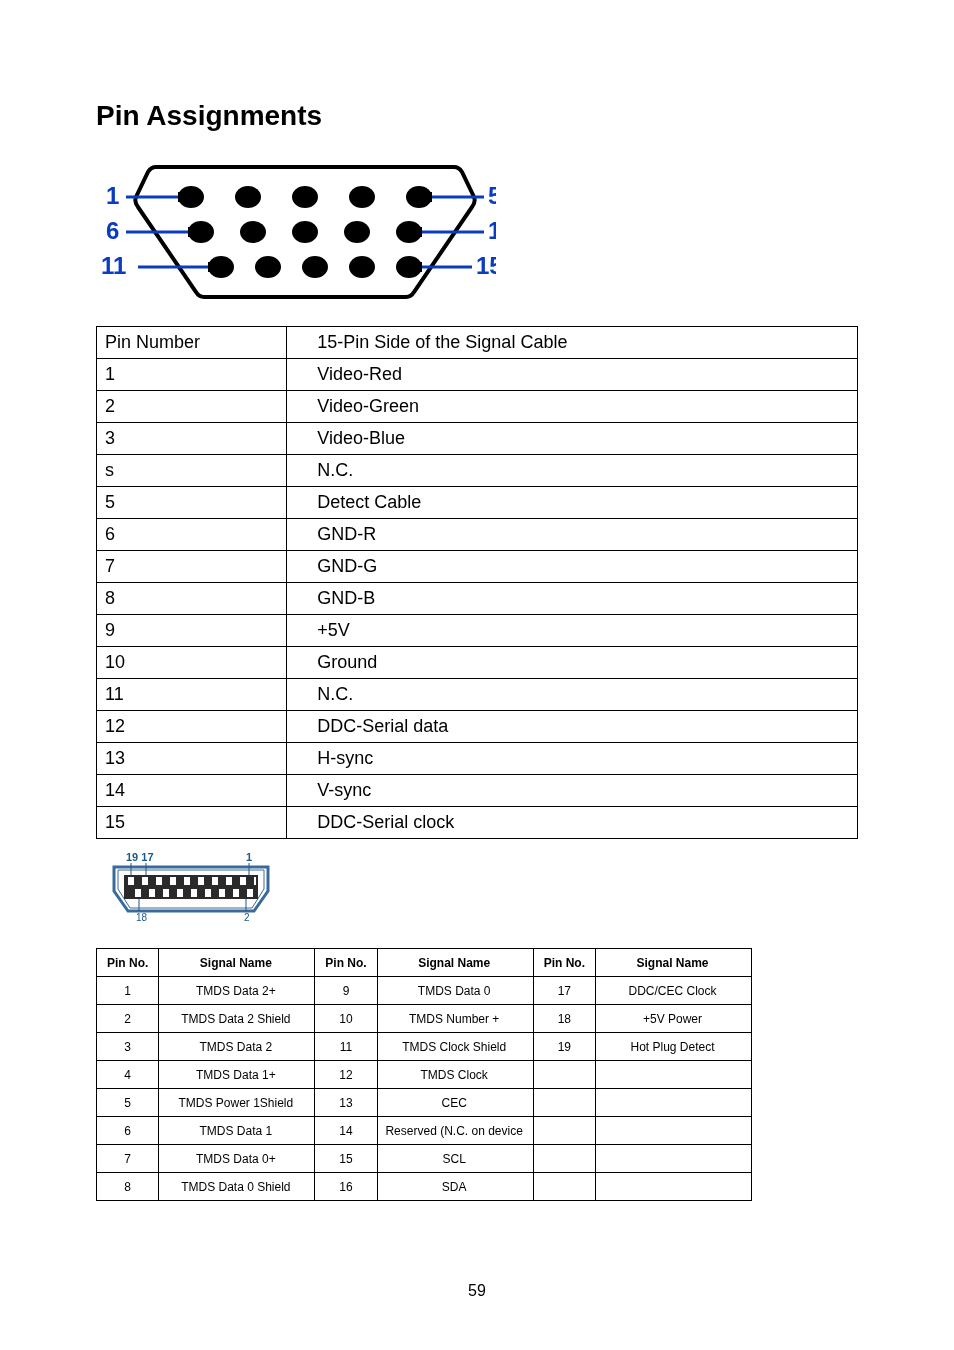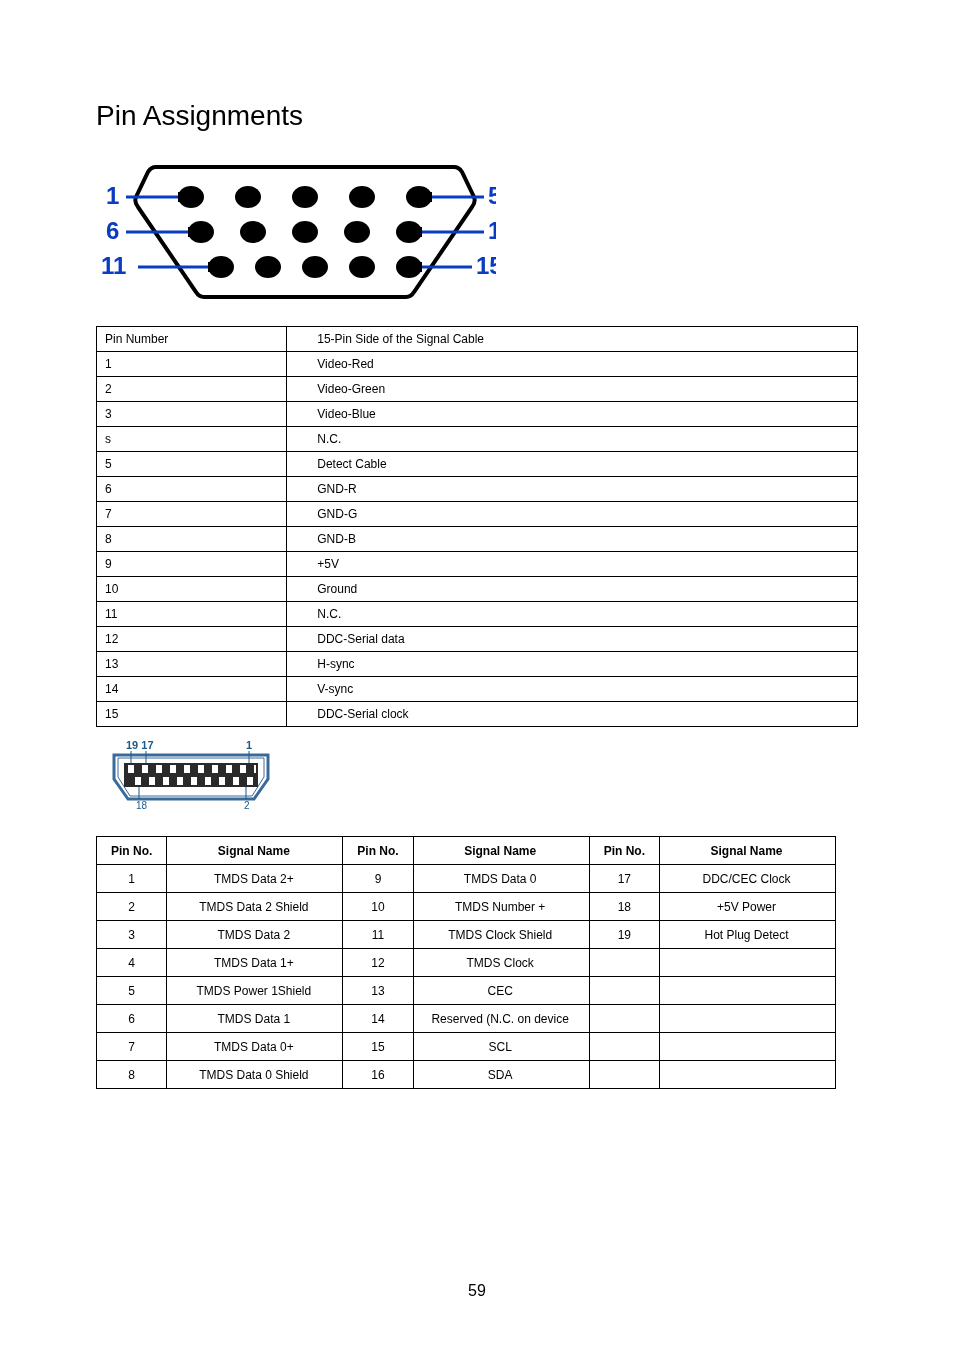--- a/index.html
+++ b/index.html
@@ -7,46 +7,46 @@
       width: 954px;
       height: 1350px;
       background: #fff;
       font-family: Arial, Helvetica, sans-serif;
       color: #000;
       padding: 100px 96px 0 96px;
       position: relative;
     }
     h1 {
       font-size: 28px;
-      font-weight: normal;
+      font-weight: bold;
       margin-bottom: 20px;
     }
     .connector-diagram {
       margin: 10px 0 20px 0;
       position: relative;
     }
     .vga-svg { width: 400px; height: 150px; }
     .table1 {
       width: 100%;
       border-collapse: collapse;
-      font-size: 12px;
+      font-size: 18px;
     }
     .table1 td {
       border: 1px solid #000;
       padding: 5px 8px;
       vertical-align: top;
       height: 25px;
     }
     .table1 .col1 { width: 25%; }
     .table1 .col2 { width: 75%; padding-left: 30px; }
     .hdmi-svg { width: 170px; height: 75px; margin-left: 10px; }
     .table2 {
       border-collapse: collapse;
       font-size: 12px;
-      width: 740px;
+      width: 656px;
     }
     .table2 th, .table2 td {
       border: 1px solid #000;
       padding: 6px 6px;
       height: 28px;
     }
     .table2 th { font-weight: bold; text-align: center; }
     .table2 .pincol { width: 60px; text-align: center; }
     .table2 .sigcol { width: 150px; text-align: center; padding-left: 4px; }
     .page-num {

